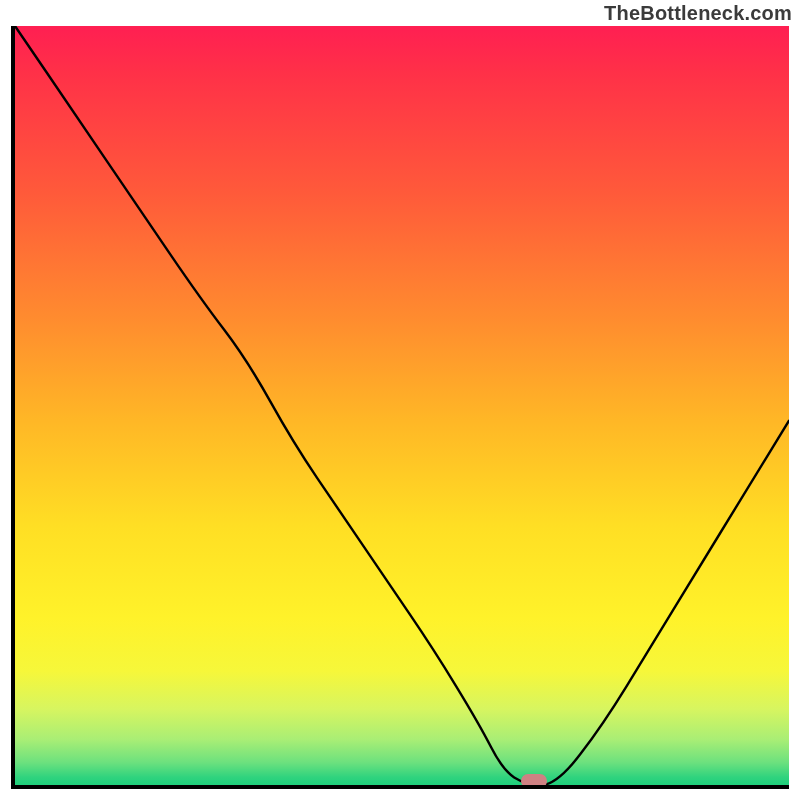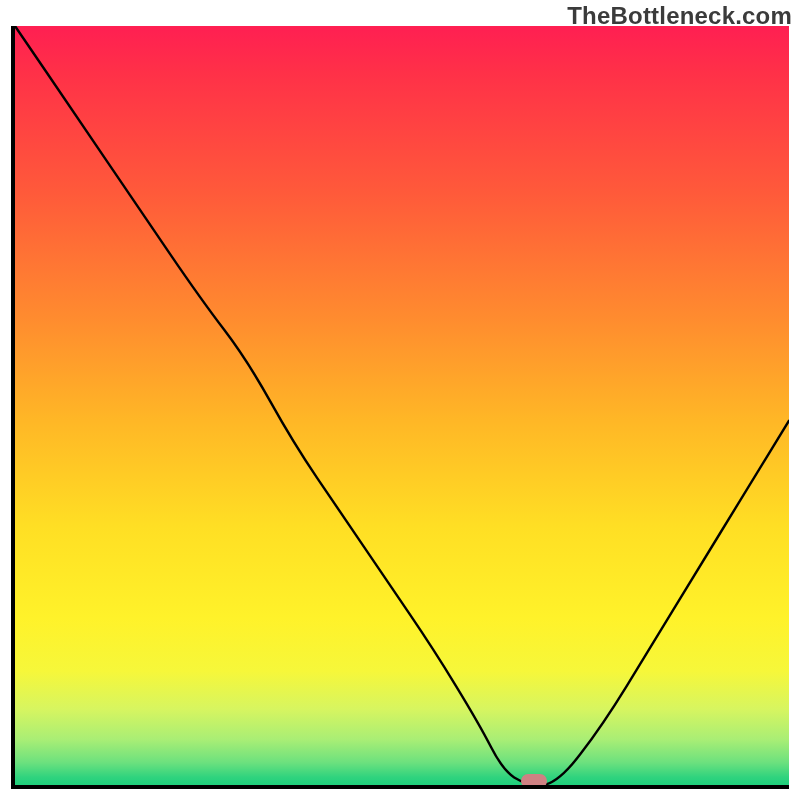--- a/index.html
+++ b/index.html
@@ -12,21 +12,21 @@
   }
   .container {
     position: relative;
     width: 800px;
     height: 800px;
   }
   .attribution {
     position: absolute;
     top: 2px;
     right: 8px;
-    font-size: 24px;
+    font-size: 20px;
     font-weight: bold;
     color: #3b3b3b;
     letter-spacing: 0.2px;
   }
   .plot-area {
     position: absolute;
     left: 11px;
     top: 26px;
     width: 778px;
     height: 763px;

